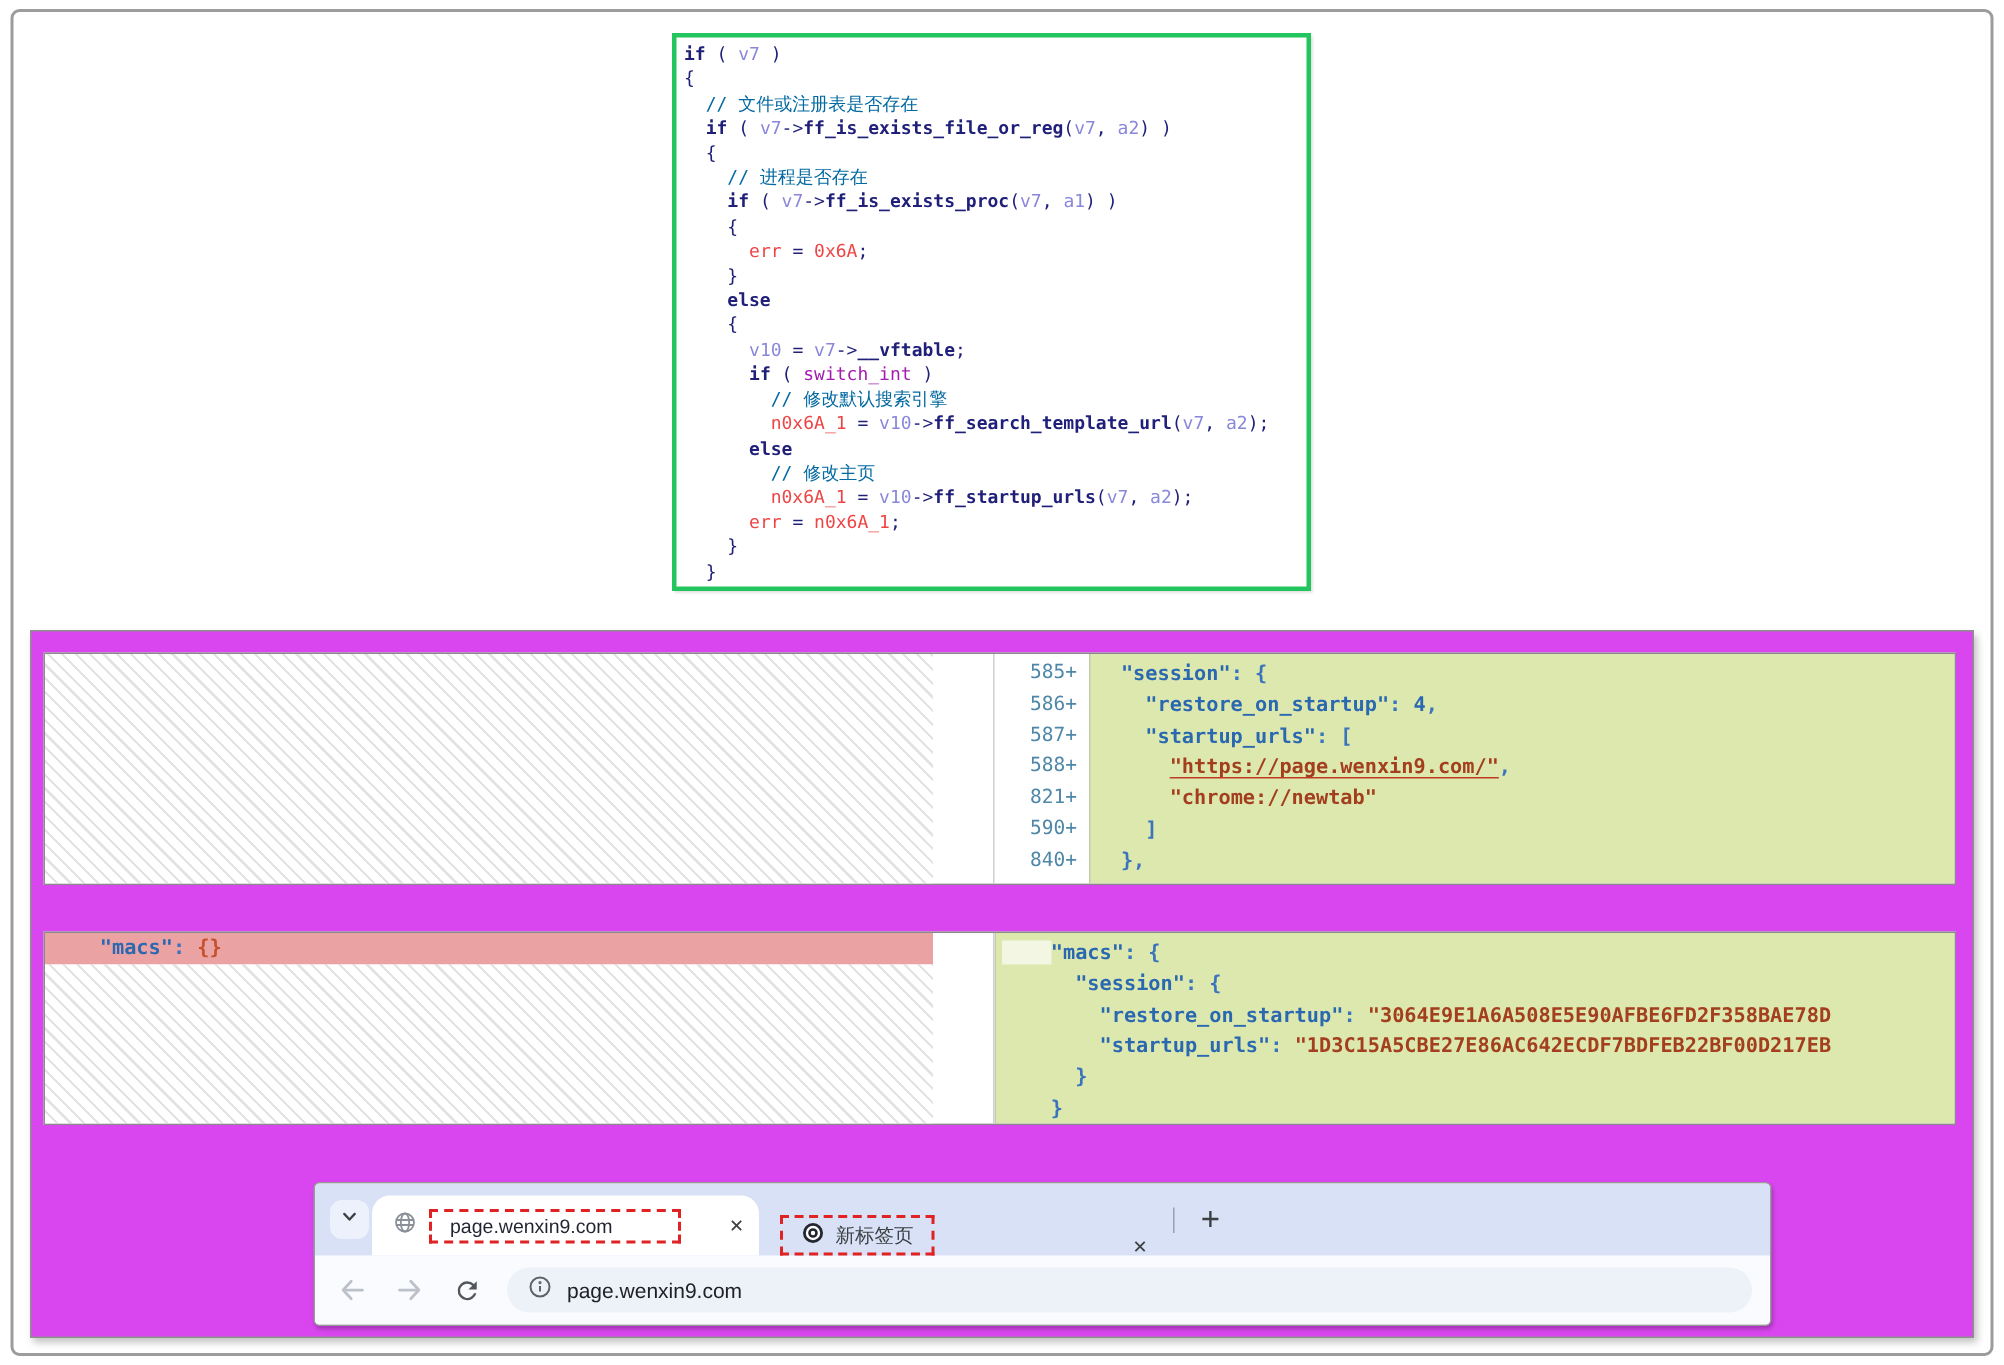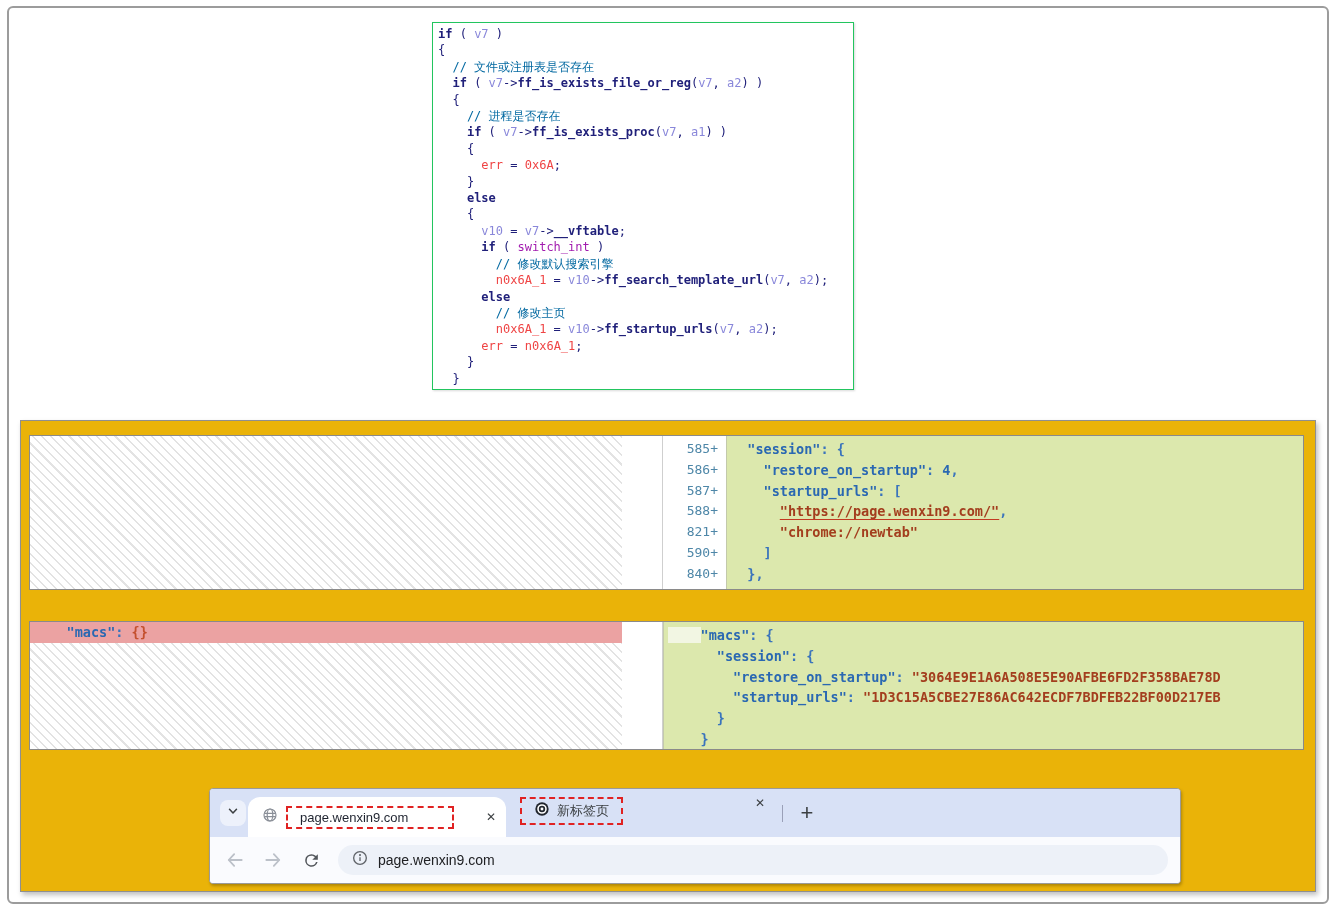--- a/index.html
+++ b/index.html
@@ -2,35 +2,35 @@
 <html><head>
 <meta charset="utf-8">
 <style>
   html,body{margin:0;padding:0;background:#fff;}
   .stage{position:relative;width:1336px;height:910px;background:#ffffff;overflow:hidden;
          font-family:"Liberation Sans",sans-serif;}
   .frame{position:absolute;left:7px;top:6px;right:7px;bottom:6px;border:2px solid #9c9c9c;
          border-radius:6px;pointer-events:none;}
 
   
-  .ida-box{position:absolute;left:432px;top:22px;width:420px;height:366px;background:#fff;
-           border:1px solid #22c55e;overflow:hidden;box-shadow:1px 1px 2px rgba(0,0,0,.15);}
+  .ida-box{position:absolute;left:448px;top:22px;width:420px;height:366px;background:#fff;
+           border:3px solid #22c55e;overflow:hidden;box-shadow:1px 1px 2px rgba(0,0,0,.15);}
   .ida-code{padding:3px 0 0 5px;font-family:"DejaVu Sans Mono",monospace;font-size:12px;
             line-height:16.4px;white-space:pre;}
   .t-k{color:#20207a;font-weight:bold}
   .t-p{color:#20207a}
   .t-f{color:#20207a;font-weight:bold}
   .t-v{color:#8987da}
   .t-e{color:#ef4444}
   .t-g{color:#a21caf}
   .t-c{color:#0369a1}
   .t-n{color:#ef4444}
 
   
-  .bigbox{position:absolute;left:20px;top:420px;width:1294px;height:470px;background:#eab308;
+  .bigbox{position:absolute;left:20px;top:420px;width:1294px;height:470px;background:#d946ef;
           border:1px solid #8f8f8f;box-shadow:2px 3px 5px rgba(0,0,0,.25);}
 
   
   .diff-panel{position:absolute;left:8px;width:1273px;border:1px solid #8a8a8a;background:#fff;
               display:flex;overflow:hidden;}
   #diff1{top:14px;height:153px;}
   #diff2{top:200px;height:127px;}
   .diff-left{position:relative;width:632px;flex:none;background:#fff;border-right:1px solid #cfcfcf;}
   .hatch{position:absolute;left:0;width:592px;
          background:repeating-linear-gradient(45deg,#ffffff 0 5px,#e3e3e3 5px 6.5px);}
@@ -61,21 +61,21 @@
   .chevron-btn{position:absolute;left:10px;top:11px;width:26px;height:26px;border-radius:8px;
                background:rgba(255,255,255,.55);display:flex;align-items:center;justify-content:center;}
   .tab-active{position:absolute;left:38px;top:8px;width:258px;height:40px;background:#ffffff;
               border-radius:12px 12px 0 0;display:flex;align-items:center;padding:0 10px 0 14px;
               box-sizing:border-box;}
   .hl-box{border:2px dashed #e02222;padding:2px 12px;font-size:13px;color:#1f2430;
           display:flex;align-items:center;gap:7px;white-space:nowrap;}
   .tab-active .hl-box{margin-left:8px;min-width:140px;}
   .tab-close{margin-left:auto;font-size:12px;color:#3c4043;line-height:1;}
   .tab-inactive{position:absolute;left:300px;top:8px;width:265px;height:40px;display:flex;
-                align-items:flex-start;padding:0 10px;box-sizing:border-box;font-family:Liberation Serif, serif;}
+                align-items:flex-end;padding:0 10px;box-sizing:border-box;}
   .tab-inactive .label{color:#3c4043;}
   .tab-sep{position:absolute;left:572px;top:16px;width:1px;height:17px;background:#9aa0b8;}
   .newtab-btn{position:absolute;left:584px;top:11px;width:26px;height:26px;display:flex;
               align-items:center;justify-content:center;font-size:22px;color:#3c4043;font-weight:400;}
   .toolbar{height:46px;background:#fafbfe;display:flex;align-items:center;padding:0 12px 0 14px;gap:16px;}
   .nav-ic{display:flex;align-items:center;justify-content:center;width:22px;height:22px;}
   .addr-pill{flex:1;height:30px;border-radius:15px;background:#edf1f8;display:flex;align-items:center;
              padding:0 14px;gap:10px;}
   .addr-text{font-size:14px;color:#202124;}
 </style>

